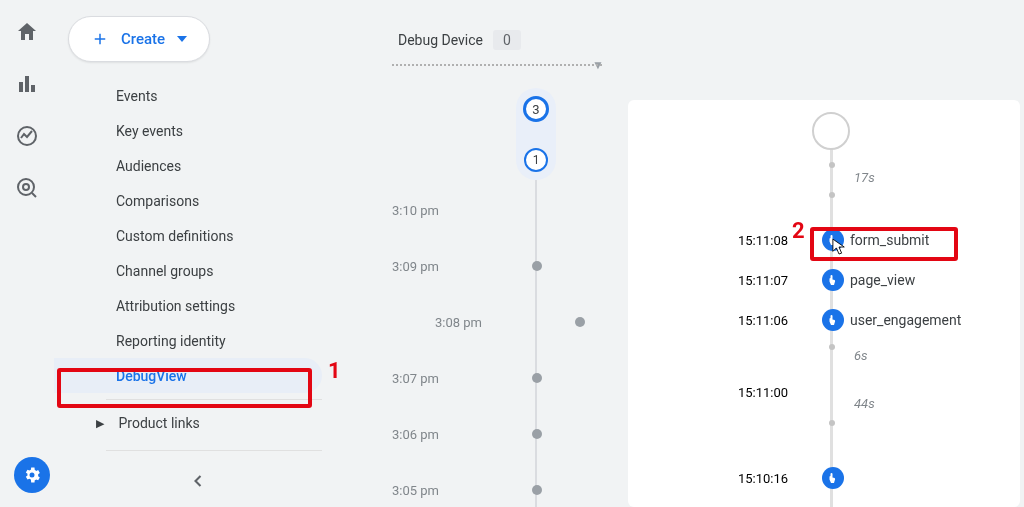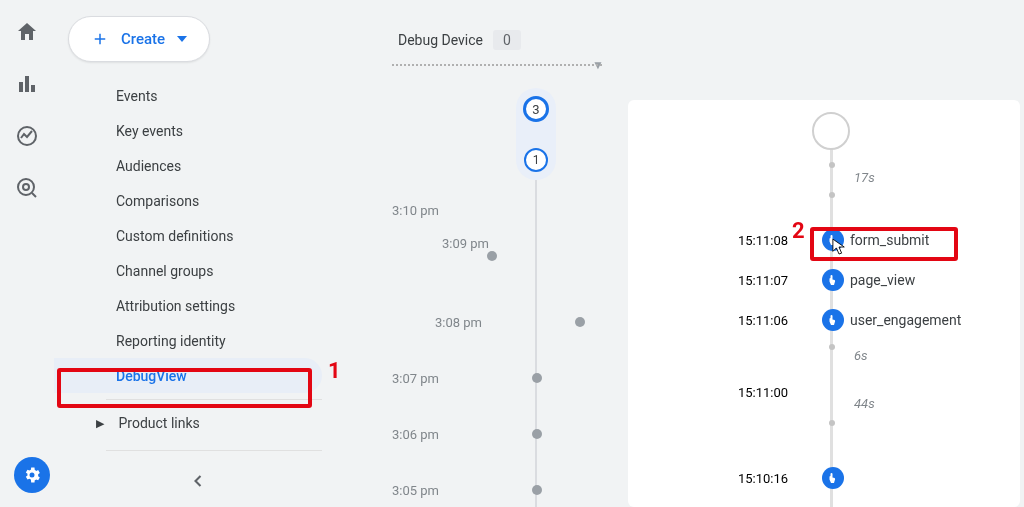--- a/index.html
+++ b/index.html
@@ -105,21 +105,21 @@
     }
     .min-row {
       position: absolute; left: 0; width: 100%; height: 60px;
       display: flex; align-items: center;
     }
     .min-time { width: 100px; color: #80868b; font-size: 13px; }
     .min-dot-col { flex: 0 0 90px; display: flex; justify-content: center; position: relative; }
     .min-dot { width: 10px; height: 10px; border-radius: 50%; background: #9aa0a6; }
     .min-line { position: absolute; left: 143px; top: 92px; bottom: 0; width: 2px; background: #dadce0; }
     .pm-row-0 { top: 92px; }
-    .pm-row-1 { top: 148px; flex-direction: column; }
+    .pm-row-1 { top: 148px; }
     .pm-row-2 { top: 204px; margin-left: 43px; }
     .pm-row-3 { top: 260px; }
     .pm-row-4 { top: 316px; }
     .pm-row-5 { top: 372px; }
     .detail-panel {
       position: absolute; left: 286px; top: 100px; right: 4px; bottom: 0;
       background: #fff; border-radius: 6px; padding: 14px 18px;
       overflow: hidden;
     }
     .ctp { font-style: italic; color: #5f6368; font-size: 13px; margin-bottom: 6px; }

